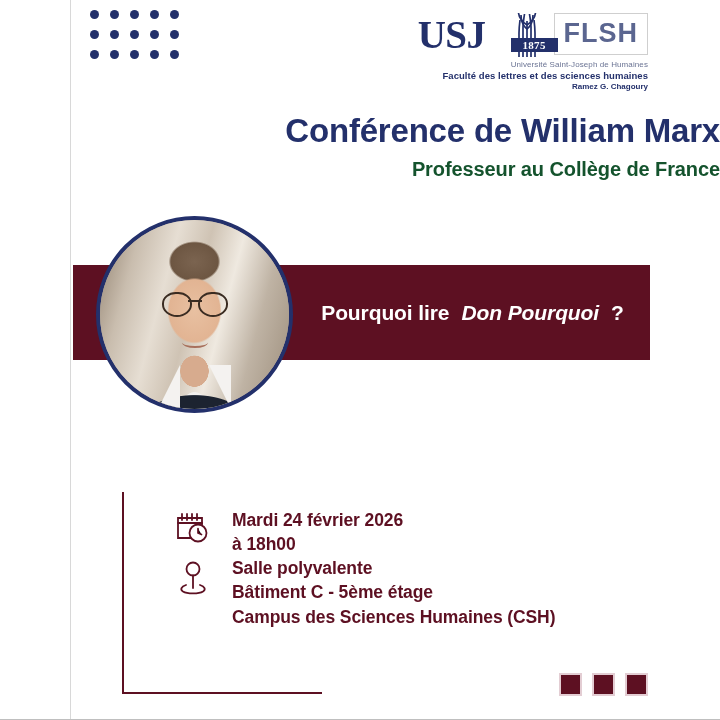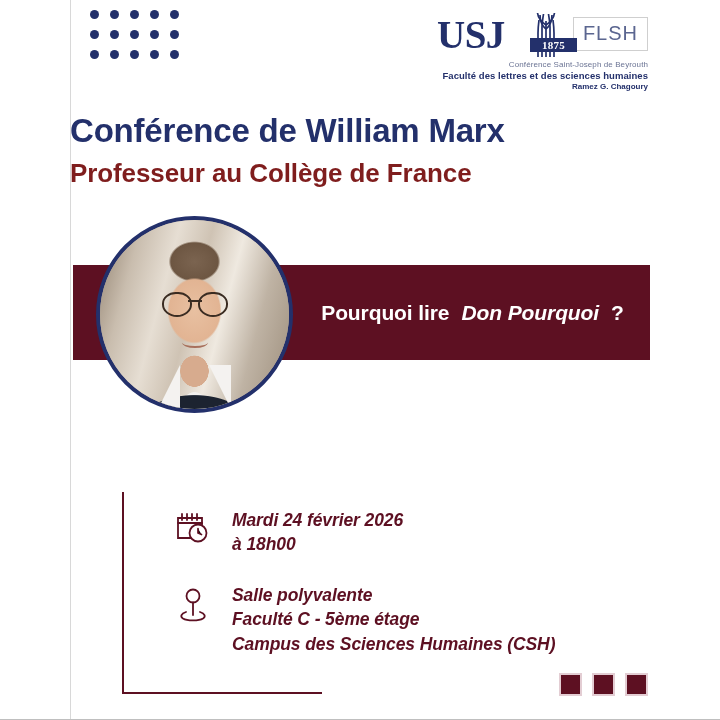--- a/index.html
+++ b/index.html
@@ -99,22 +99,22 @@
     height: 48px;
     position: relative;
   }
   .flsh-box {
     border: 1.5px solid #cfcfcf;
     padding: 4px 9px 5px 9px;
     margin-left: 4px;
   }
   .flsh-text {
     font-family: "Liberation Sans", sans-serif;
-    font-size: 20px;
-    font-weight: 400;
+    font-size: 27px;
+    font-weight: 700;
     letter-spacing: 1px;
     color: #5b6690;
   }
   .logo-caption {
     text-align: right;
     margin-top: 2px;
     line-height: 1.28;
   }
   .cap-1 {
     font-size: 8px;
@@ -132,34 +132,34 @@
     font-weight: bold;
     color: #23306b;
   }
 
   
   .title-block {
     position: absolute;
     left: 70px;
     right: 0;
     top: 112px;
-    text-align: left;
+    text-align: right;
   }
   .title-main {
     font-size: 33px;
     font-weight: bold;
     color: #23306b;
     letter-spacing: -0.2px;
     line-height: 1.15;
   }
   .title-sub {
     margin-top: 8px;
-    font-size: 26px;
-    font-weight: bold;
-    color: #7f1d1d;
+    font-size: 20px;
+    font-weight: bold;
+    color: #14532d;
     letter-spacing: -0.1px;
   }
 
   
   .banner {
     position: absolute;
     left: 73px;
     top: 265px;
     width: 577px;
     height: 95px;
@@ -287,24 +287,22 @@
   .info {
     position: absolute;
     left: 175px;
     top: 508px;
     color: #5d1022;
   }
   .info-row {
     display: flex;
     align-items: flex-start;
     gap: 21px;
-    font-style: italic;
   }
   .info-row + .info-row {
-    margin-top: 27px;
     justify-content: flex-end;
   }
   .info-icon {
     width: 36px;
     flex: none;
     display: flex;
     justify-content: center;
     padding-top: 4px;
   }
   .info-lines {
@@ -377,21 +375,21 @@
         <span class="yearbox">1875</span>
       </span>
 
 
       <span class="flsh-box">
         <span class="flsh-text">FLSH</span>
       </span>
     </div>
 
     <div class="logo-caption">
-      <div class="cap-1">Conférence Saint-Joseph de Beyrouth</div>
+      <div class="cap-1">Université Saint-Joseph de Humaines</div>
       <div class="cap-2">Faculté des lettres et des sciences humaines</div>
       <div class="cap-3">Ramez G. Chagoury</div>
     </div>
   </div>
 
   <div class="title-block">
     <div class="title-main">Conférence de William Marx</div>
     <div class="title-sub">Professeur au Collège de France</div>
   </div>
 
@@ -444,21 +442,21 @@
         <svg width="30" height="38" viewBox="0 0 30 38" aria-hidden="true">
           <g fill="none" stroke="#5d1022" stroke-width="1.8" stroke-linecap="round">
             <circle cx="15" cy="9" r="6.5"></circle>
             <path d="M15 15.5 V28"></path>
             <path d="M8 25 C3 26.5 2 29.5 5 31.5 C9 34 21 34 25 31.5 C28 29.5 27 26.5 22 25"></path>
           </g>
         </svg>
       </span>
       <span class="info-lines">
         <div>Salle polyvalente</div>
-        <div>Faculté C - 5ème étage</div>
+        <div>Bâtiment C - 5ème étage</div>
         <div>Campus des Sciences Humaines (CSH)</div>
       </span>
     </div>
 
   </div>
 
   <div class="squares">
     <i></i>
       <i></i>
       <i></i>

